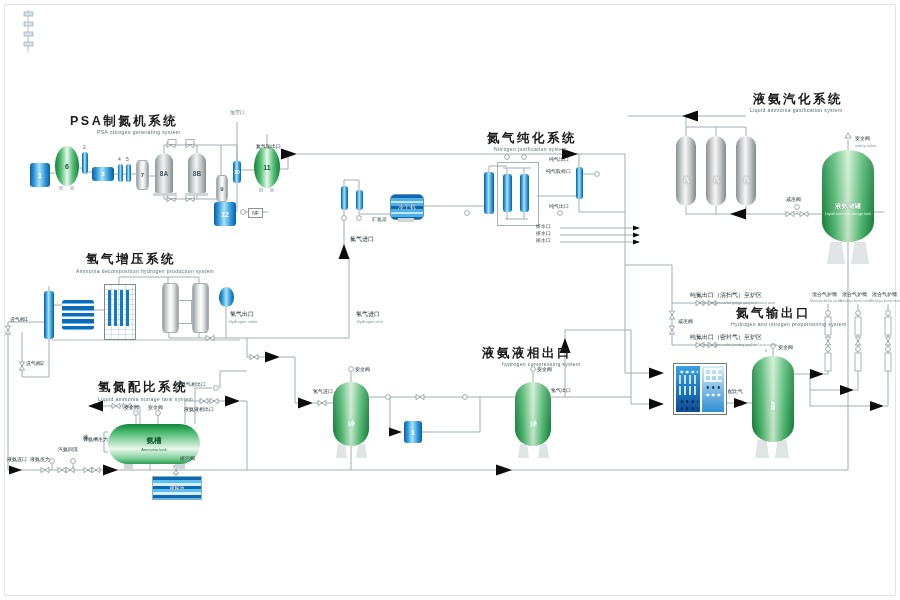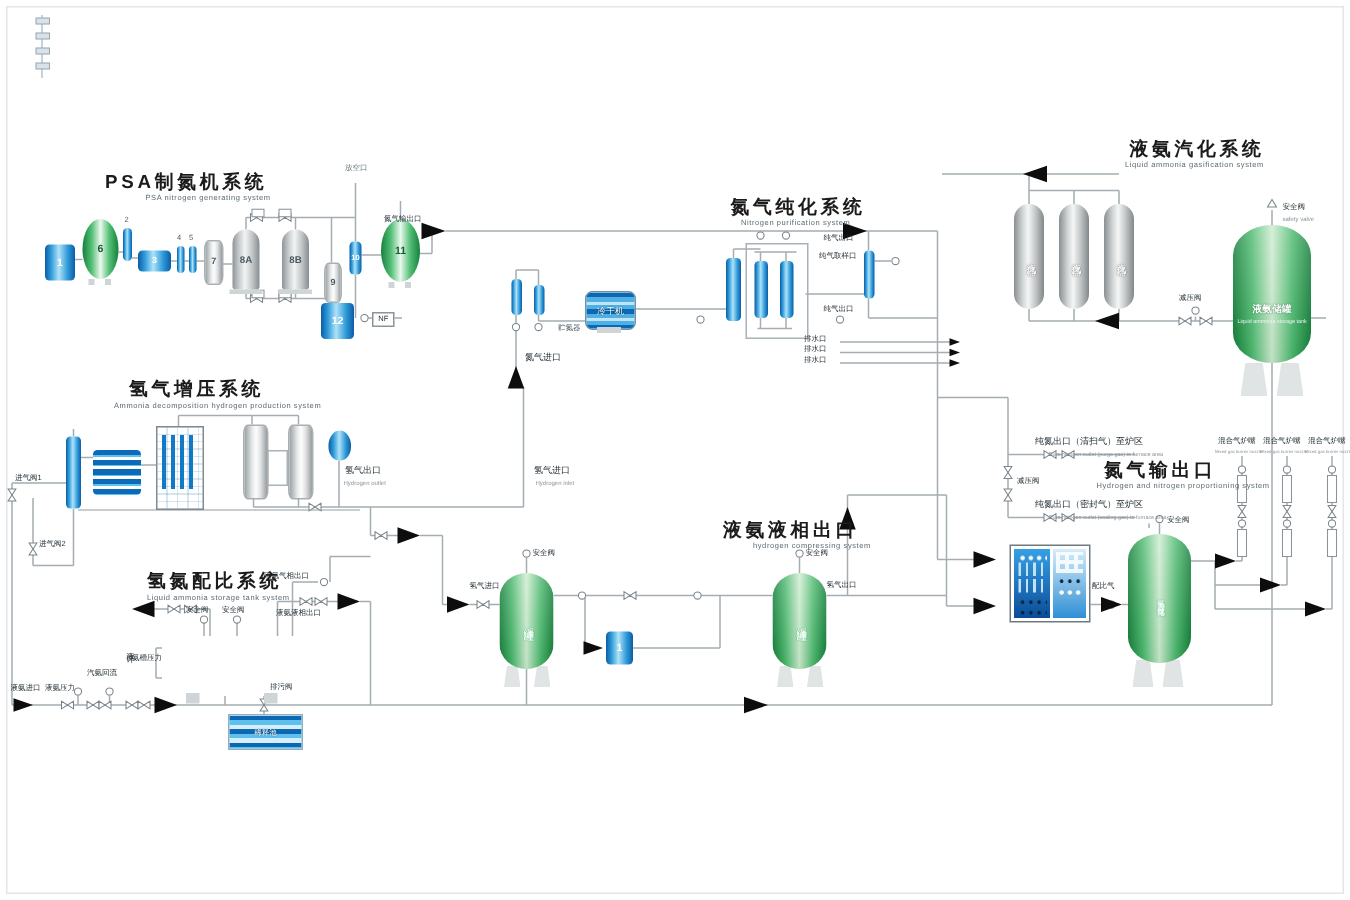--- a/index.html
+++ b/index.html
@@ -313,20 +313,24 @@
   <div class="lbl" style="left:230px;top:311px;">氢气出口</div>
   <div class="lbl-en" style="left:229px;top:319px;">Hydrogen outlet</div>
   <div class="lbl lbl-xs" style="left:10px;top:317px;">进气阀1</div>
   <div class="lbl lbl-xs" style="left:26px;top:361px;">进气阀2</div>
 
   <div class="title" style="left:98px;top:379px;">氢氮配比系统</div>
   <div class="subtitle" style="left:98px;top:396px;">Liquid ammonia storage tank system</div>
 
   <div class="base" style="left:124px;top:462px;width:9px;height:7px;"></div>
   <div class="base" style="left:176px;top:462px;width:9px;height:7px;"></div>
+  <div class="tankg-h" style="left:108px;top:424px;width:92px;height:40px;">
+    <div style="position:absolute;width:100%;top:12px;text-align:center;font-size:7.5px;font-weight:bold;color:#0d5f2b;">氨槽</div>
+    <div style="position:absolute;width:100%;top:23px;text-align:center;font-size:4px;color:#2c7c49;">Ammonia tank</div>
+  </div>
   <div class="pool" style="left:152px;top:476px;width:48px;height:22px;">
       <span>稀释池</span>
     </div>
 
   <div class="lbl lbl-xs" style="left:124px;top:405px;">安全阀</div>
   <div class="lbl lbl-xs" style="left:148px;top:405px;">安全阀</div>
   <div class="lbl lbl-xs" style="left:176px;top:382px;">液氨气相出口</div>
   <div class="lbl lbl-xs" style="left:184px;top:407px;">液氨液相出口</div>
   <div class="lbl lbl-xs" style="left:180px;top:456px;">排污阀</div>
   <div class="lbl lbl-xs" style="left:58px;top:447px;">汽氨回流</div>

